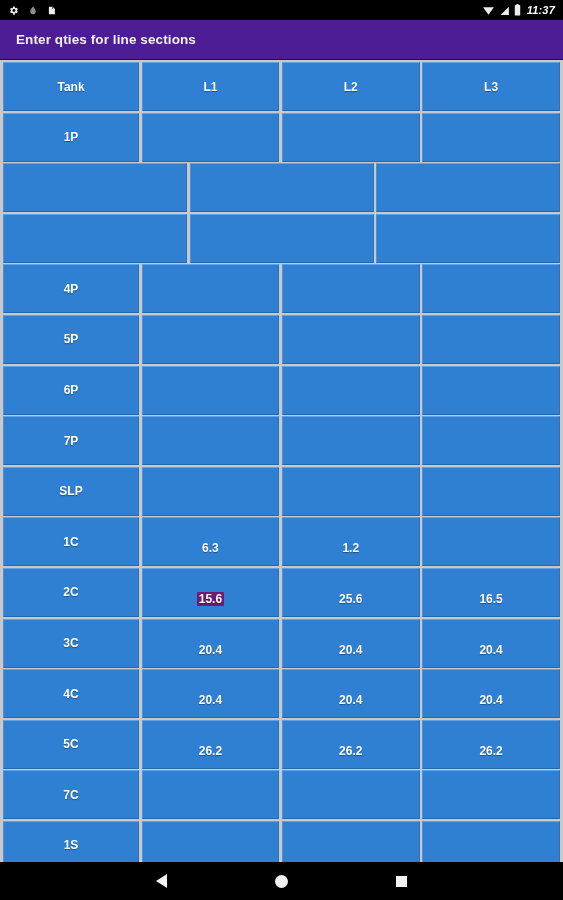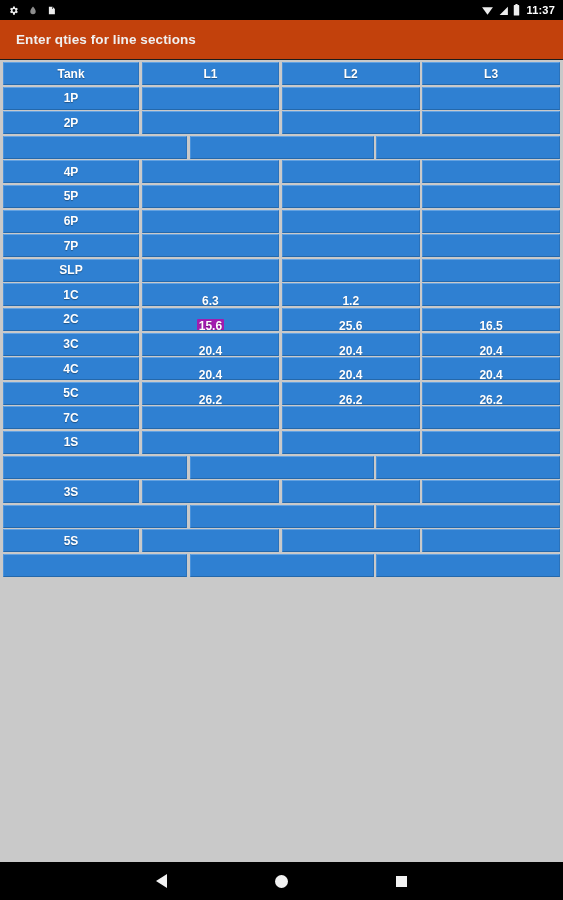--- a/index.html
+++ b/index.html
@@ -14,59 +14,59 @@
     display:flex;flex-direction:column;
   }
 
   
   .statusbar{
     height:20px;flex:0 0 20px;background:#000;color:#fff;
     display:flex;align-items:center;justify-content:space-between;
     padding:0 8px;box-sizing:border-box;
   }
   .sb-left{display:flex;align-items:center;gap:9px;}
-  .sb-right{display:flex;align-items:center;gap:4px;}
+  .sb-right{display:flex;align-items:center;gap:4px;font-style:italic;}
   .sb-icon{display:inline-flex;align-items:center;justify-content:center;}
   .sb-time{font-size:11px;font-weight:bold;letter-spacing:.2px;color:#fff;
            font-family:"Liberation Sans", sans-serif;margin-left:2px;}
 
   
   .appbar{
-    flex:0 0 40px;height:40px;background:#c2410c;
+    flex:0 0 40px;height:40px;background:#4c1d95;
     display:flex;align-items:center;padding:0 16px;box-sizing:border-box;
     border-bottom:1px solid #1b1b1b;
   }
   .appbar-title{color:#f0f0f0;font-size:13.5px;font-weight:bold;letter-spacing:.1px;}
 
   
   .table-wrap{
     flex:1 1 auto;background:#c9c9c9;overflow:hidden;position:relative;
     padding:2px 1px 0 1px;box-sizing:border-box;
   }
   .grid-row{
-    display:flex;height:23px;box-sizing:border-box;
+    display:flex;height:49px;box-sizing:border-box;
     padding:0 2px;margin-bottom:1.6px;gap:2.5px;border-radius:9px;
   }
   .cell{
     background:#2f80d2;
     border-top:1px solid #63a2e2;
     border-left:1px solid #4a92db;
     border-right:1px solid #2a72bb;
     border-bottom:1px solid #2468ab;
     color:#ffffff;
     display:flex;align-items:center;justify-content:center;
     font-size:12px;font-weight:bold;
     box-sizing:border-box;
     overflow:hidden;
     text-shadow:0 1px 1px rgba(0,0,0,.35);
   }
   .cell.tank{flex:0 0 136px;}
   .cell.lane{flex:1 1 0;}
   .cell .val{display:inline-block;padding:0 2px;line-height:14px;border-radius:1px;margin-top:13px;}
-  .cell .val.sel{background:#a21caf;color:#ffffff;}
+  .cell .val.sel{background:#701a75;color:#ffffff;}
 
   
   .navbar{
     flex:0 0 38px;height:38px;background:#000;
     display:flex;align-items:center;justify-content:center;gap:86px;
   }
   .nav-btn{display:flex;align-items:center;justify-content:center;width:34px;height:34px;}
   .nav-back{
     width:0;height:0;border-top:7px solid transparent;border-bottom:7px solid transparent;
     border-right:11px solid #f2f2f2;
@@ -131,21 +131,20 @@
           <div class="cell lane">L2</div>
           <div class="cell lane">L3</div>
         </div>
         <div class="grid-row">
           <div class="cell tank">1P</div>
           <div class="cell lane"></div>
           <div class="cell lane"></div>
           <div class="cell lane"></div>
         </div>
         <div class="grid-row">
-          <div class="cell tank">2P</div>
           <div class="cell lane"></div>
           <div class="cell lane"></div>
           <div class="cell lane"></div>
         </div>
         <div class="grid-row">
           <div class="cell lane"></div>
           <div class="cell lane"></div>
           <div class="cell lane"></div>
         </div>
         <div class="grid-row">

